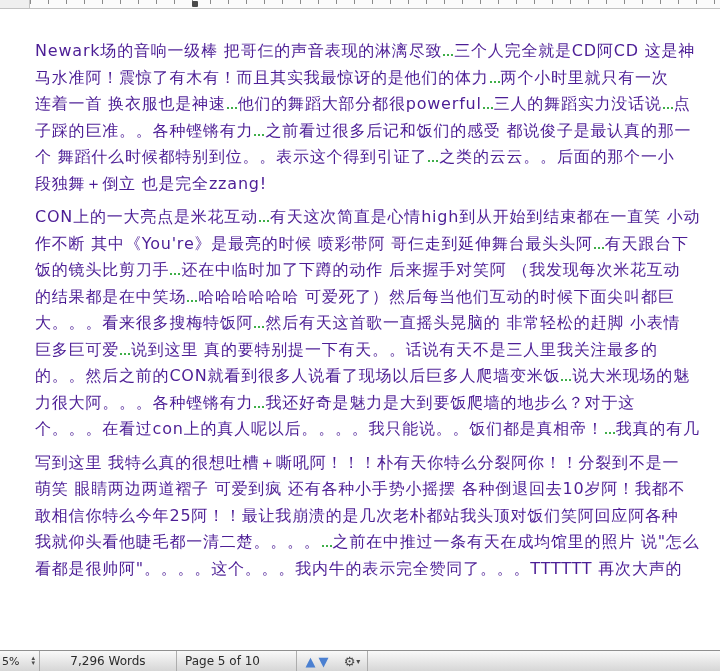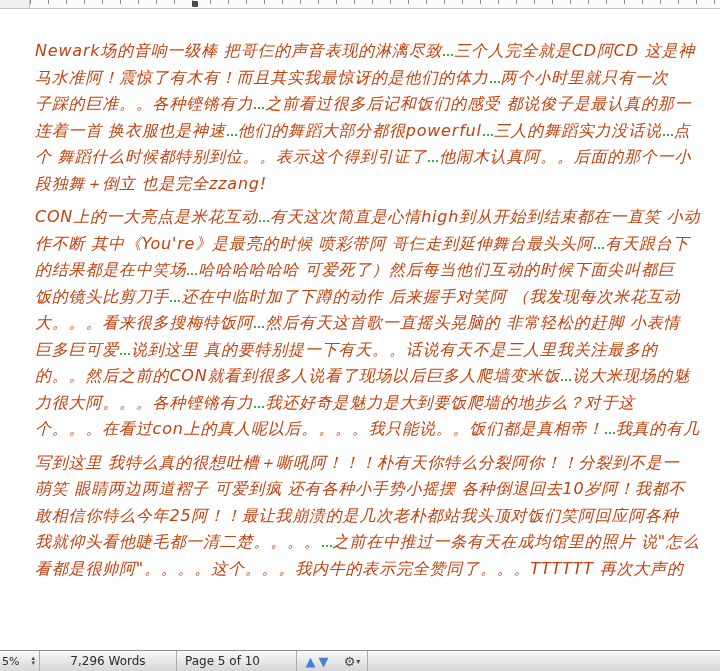--- a/index.html
+++ b/index.html
@@ -22,22 +22,21 @@
     background:repeating-linear-gradient(to right,#8a8a8a 0,#8a8a8a 1px,transparent 1px,transparent 18px);
   }
   .ruler-marker{
     position:absolute;top:1px;left:192px;width:6px;height:6px;
     background:#4a4a4a;border-radius:1px;
   }
   
   .doc{
     position:absolute;top:9px;left:0;width:720px;height:641px;
     overflow:hidden;padding:29px 20px 0 35px;box-sizing:border-box;
-    color:#c2410c;
-    font-style:italic;
+    color:#4c1d95;
   }
   .para{margin:0 0 7px 0;}
   .line{
     white-space:nowrap;
     font-size:16px;line-height:26.5px;letter-spacing:0.8px;
   }
   .squiggle{
     display:inline-block;width:10px;height:14px;margin:0 1px;
     border-bottom:2px dotted var(--squiggle-green,#3fae49);
     vertical-align:baseline;
@@ -76,30 +75,30 @@
 <div class="ruler">
   <div class="ruler-corner"></div>
   <div class="ruler-ticks"></div>
   <div class="ruler-marker"></div>
 </div>
 
 <div class="doc">
     <div class="para">
       <div class="line"><span>Newark场的音响一级棒 把哥仨的声音表现的淋漓尽致</span><span class="squiggle"></span><span>三个人完全就是CD阿CD 这是神</span></div>
       <div class="line"><span>马水准阿！震惊了有木有！而且其实我最惊讶的是他们的体力</span><span class="squiggle"></span><span>两个小时里就只有一次</span></div>
+      <div class="line"><span>连着一首 换衣服也是神速</span><span class="squiggle"></span><span>他们的舞蹈大部分都很powerful</span><span class="squiggle"></span><span>三人的舞蹈实力没话说</span><span class="squiggle"></span><span>点</span></div>
       <div class="line"><span>子踩的巨准。。各种铿锵有力</span><span class="squiggle"></span><span>之前看过很多后记和饭们的感受 都说俊子是最认真的那一</span></div>
-      <div class="line"><span>连着一首 换衣服也是神速</span><span class="squiggle"></span><span>他们的舞蹈大部分都很powerful</span><span class="squiggle"></span><span>三人的舞蹈实力没话说</span><span class="squiggle"></span><span>点</span></div>
-      <div class="line"><span>个 舞蹈什么时候都特别到位。。表示这个得到引证了</span><span class="squiggle"></span><span>他闹木认真阿。。后面的那个一小</span></div>
+      <div class="line"><span>个 舞蹈什么时候都特别到位。。表示这个得到引证了</span><span class="squiggle"></span><span>之类的云云。。后面的那个一小</span></div>
       <div class="line"><span>段独舞＋倒立 也是完全zzang!</span></div>
     </div>
     <div class="para">
       <div class="line"><span>CON上的一大亮点是米花互动</span><span class="squiggle"></span><span>有天这次简直是心情high到从开始到结束都在一直笑 小动</span></div>
       <div class="line"><span>作不断 其中《You're》是最亮的时候 喷彩带阿 哥仨走到延伸舞台最头头阿</span><span class="squiggle"></span><span>有天跟台下</span></div>
+      <div class="line"><span>饭的镜头比剪刀手</span><span class="squiggle"></span><span>还在中临时加了下蹲的动作 后来握手对笑阿 （我发现每次米花互动</span></div>
       <div class="line"><span>的结果都是在中笑场</span><span class="squiggle"></span><span>哈哈哈哈哈哈 可爱死了）然后每当他们互动的时候下面尖叫都巨</span></div>
-      <div class="line"><span>饭的镜头比剪刀手</span><span class="squiggle"></span><span>还在中临时加了下蹲的动作 后来握手对笑阿 （我发现每次米花互动</span></div>
       <div class="line"><span>大。。。看来很多搜梅特饭阿</span><span class="squiggle"></span><span>然后有天这首歌一直摇头晃脑的 非常轻松的赶脚 小表情</span></div>
       <div class="line"><span>巨多巨可爱</span><span class="squiggle"></span><span>说到这里 真的要特别提一下有天。。话说有天不是三人里我关注最多的</span></div>
       <div class="line"><span>的。。然后之前的CON就看到很多人说看了现场以后巨多人爬墙变米饭</span><span class="squiggle"></span><span>说大米现场的魅</span></div>
       <div class="line"><span>力很大阿。。。各种铿锵有力</span><span class="squiggle"></span><span>我还好奇是魅力是大到要饭爬墙的地步么？对于这</span></div>
       <div class="line"><span>个。。。在看过con上的真人呢以后。。。。我只能说。。饭们都是真相帝！</span><span class="squiggle"></span><span>我真的有几</span></div>
     </div>
     <div class="para">
       <div class="line"><span>写到这里 我特么真的很想吐槽＋嘶吼阿！！！朴有天你特么分裂阿你！！分裂到不是一</span></div>
       <div class="line"><span>萌笑 眼睛两边两道褶子 可爱到疯 还有各种小手势小摇摆 各种倒退回去10岁阿！我都不</span></div>
       <div class="line"><span>敢相信你特么今年25阿！！最让我崩溃的是几次老朴都站我头顶对饭们笑阿回应阿各种</span></div>

